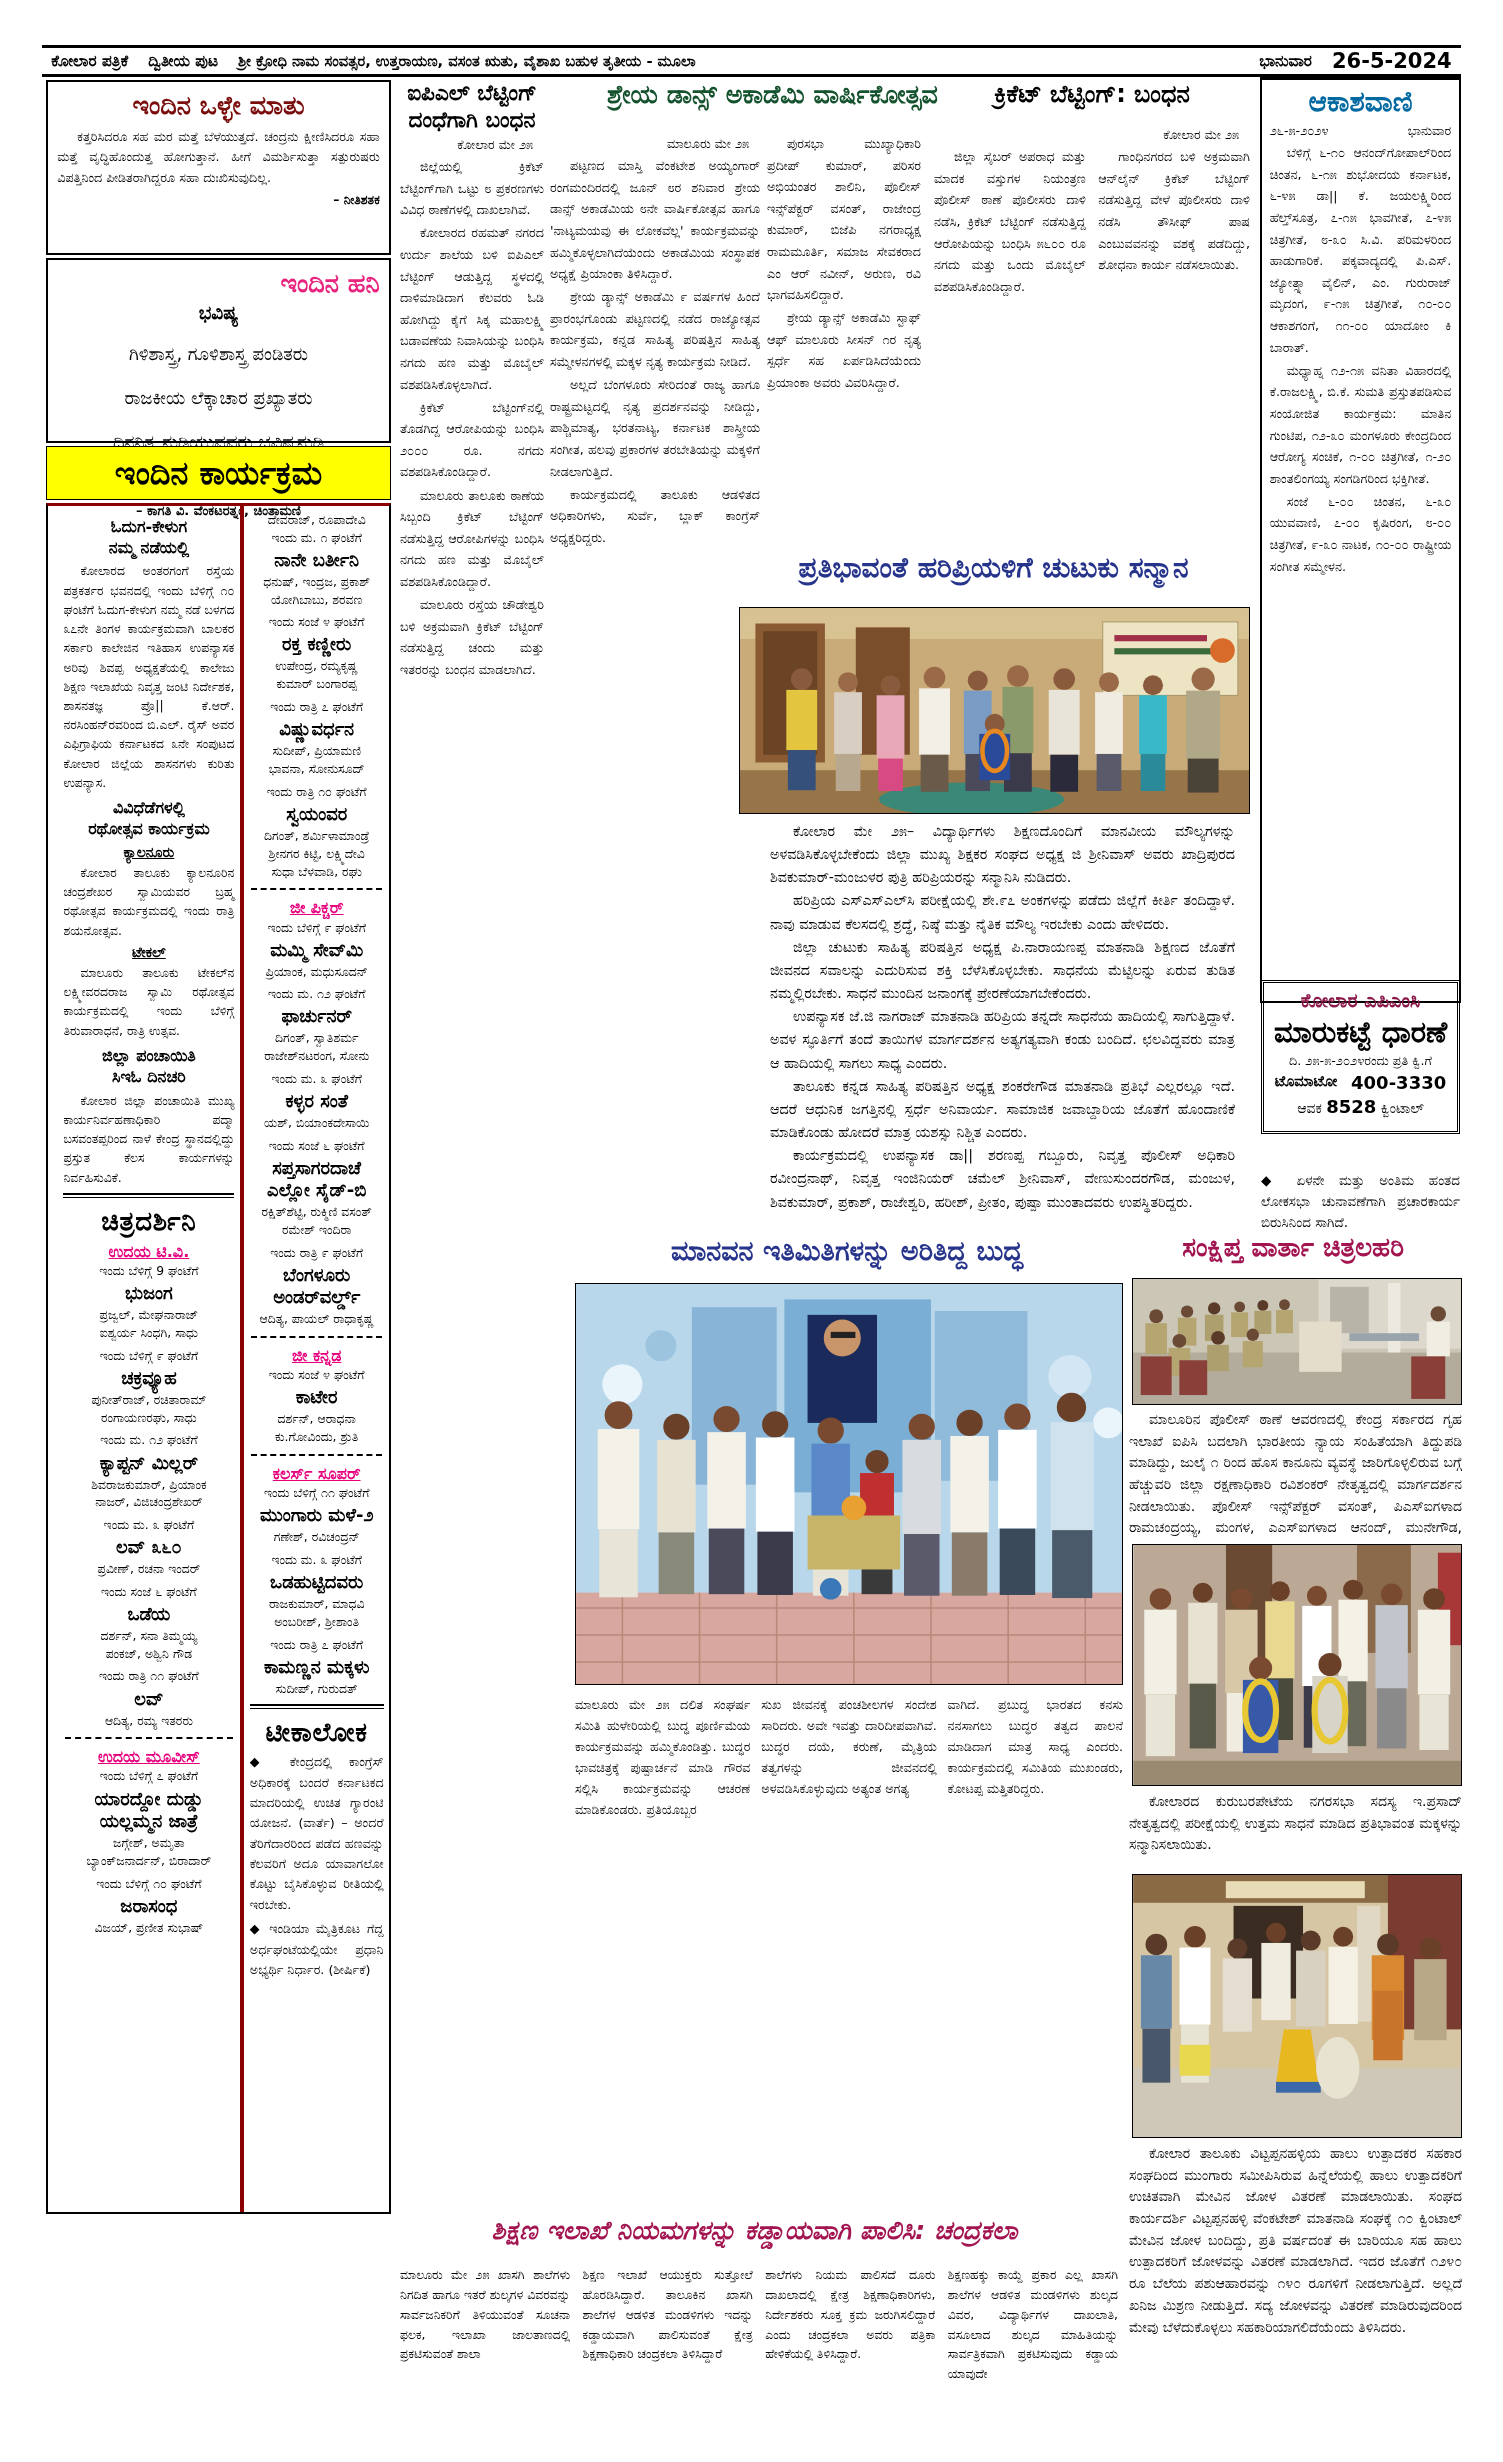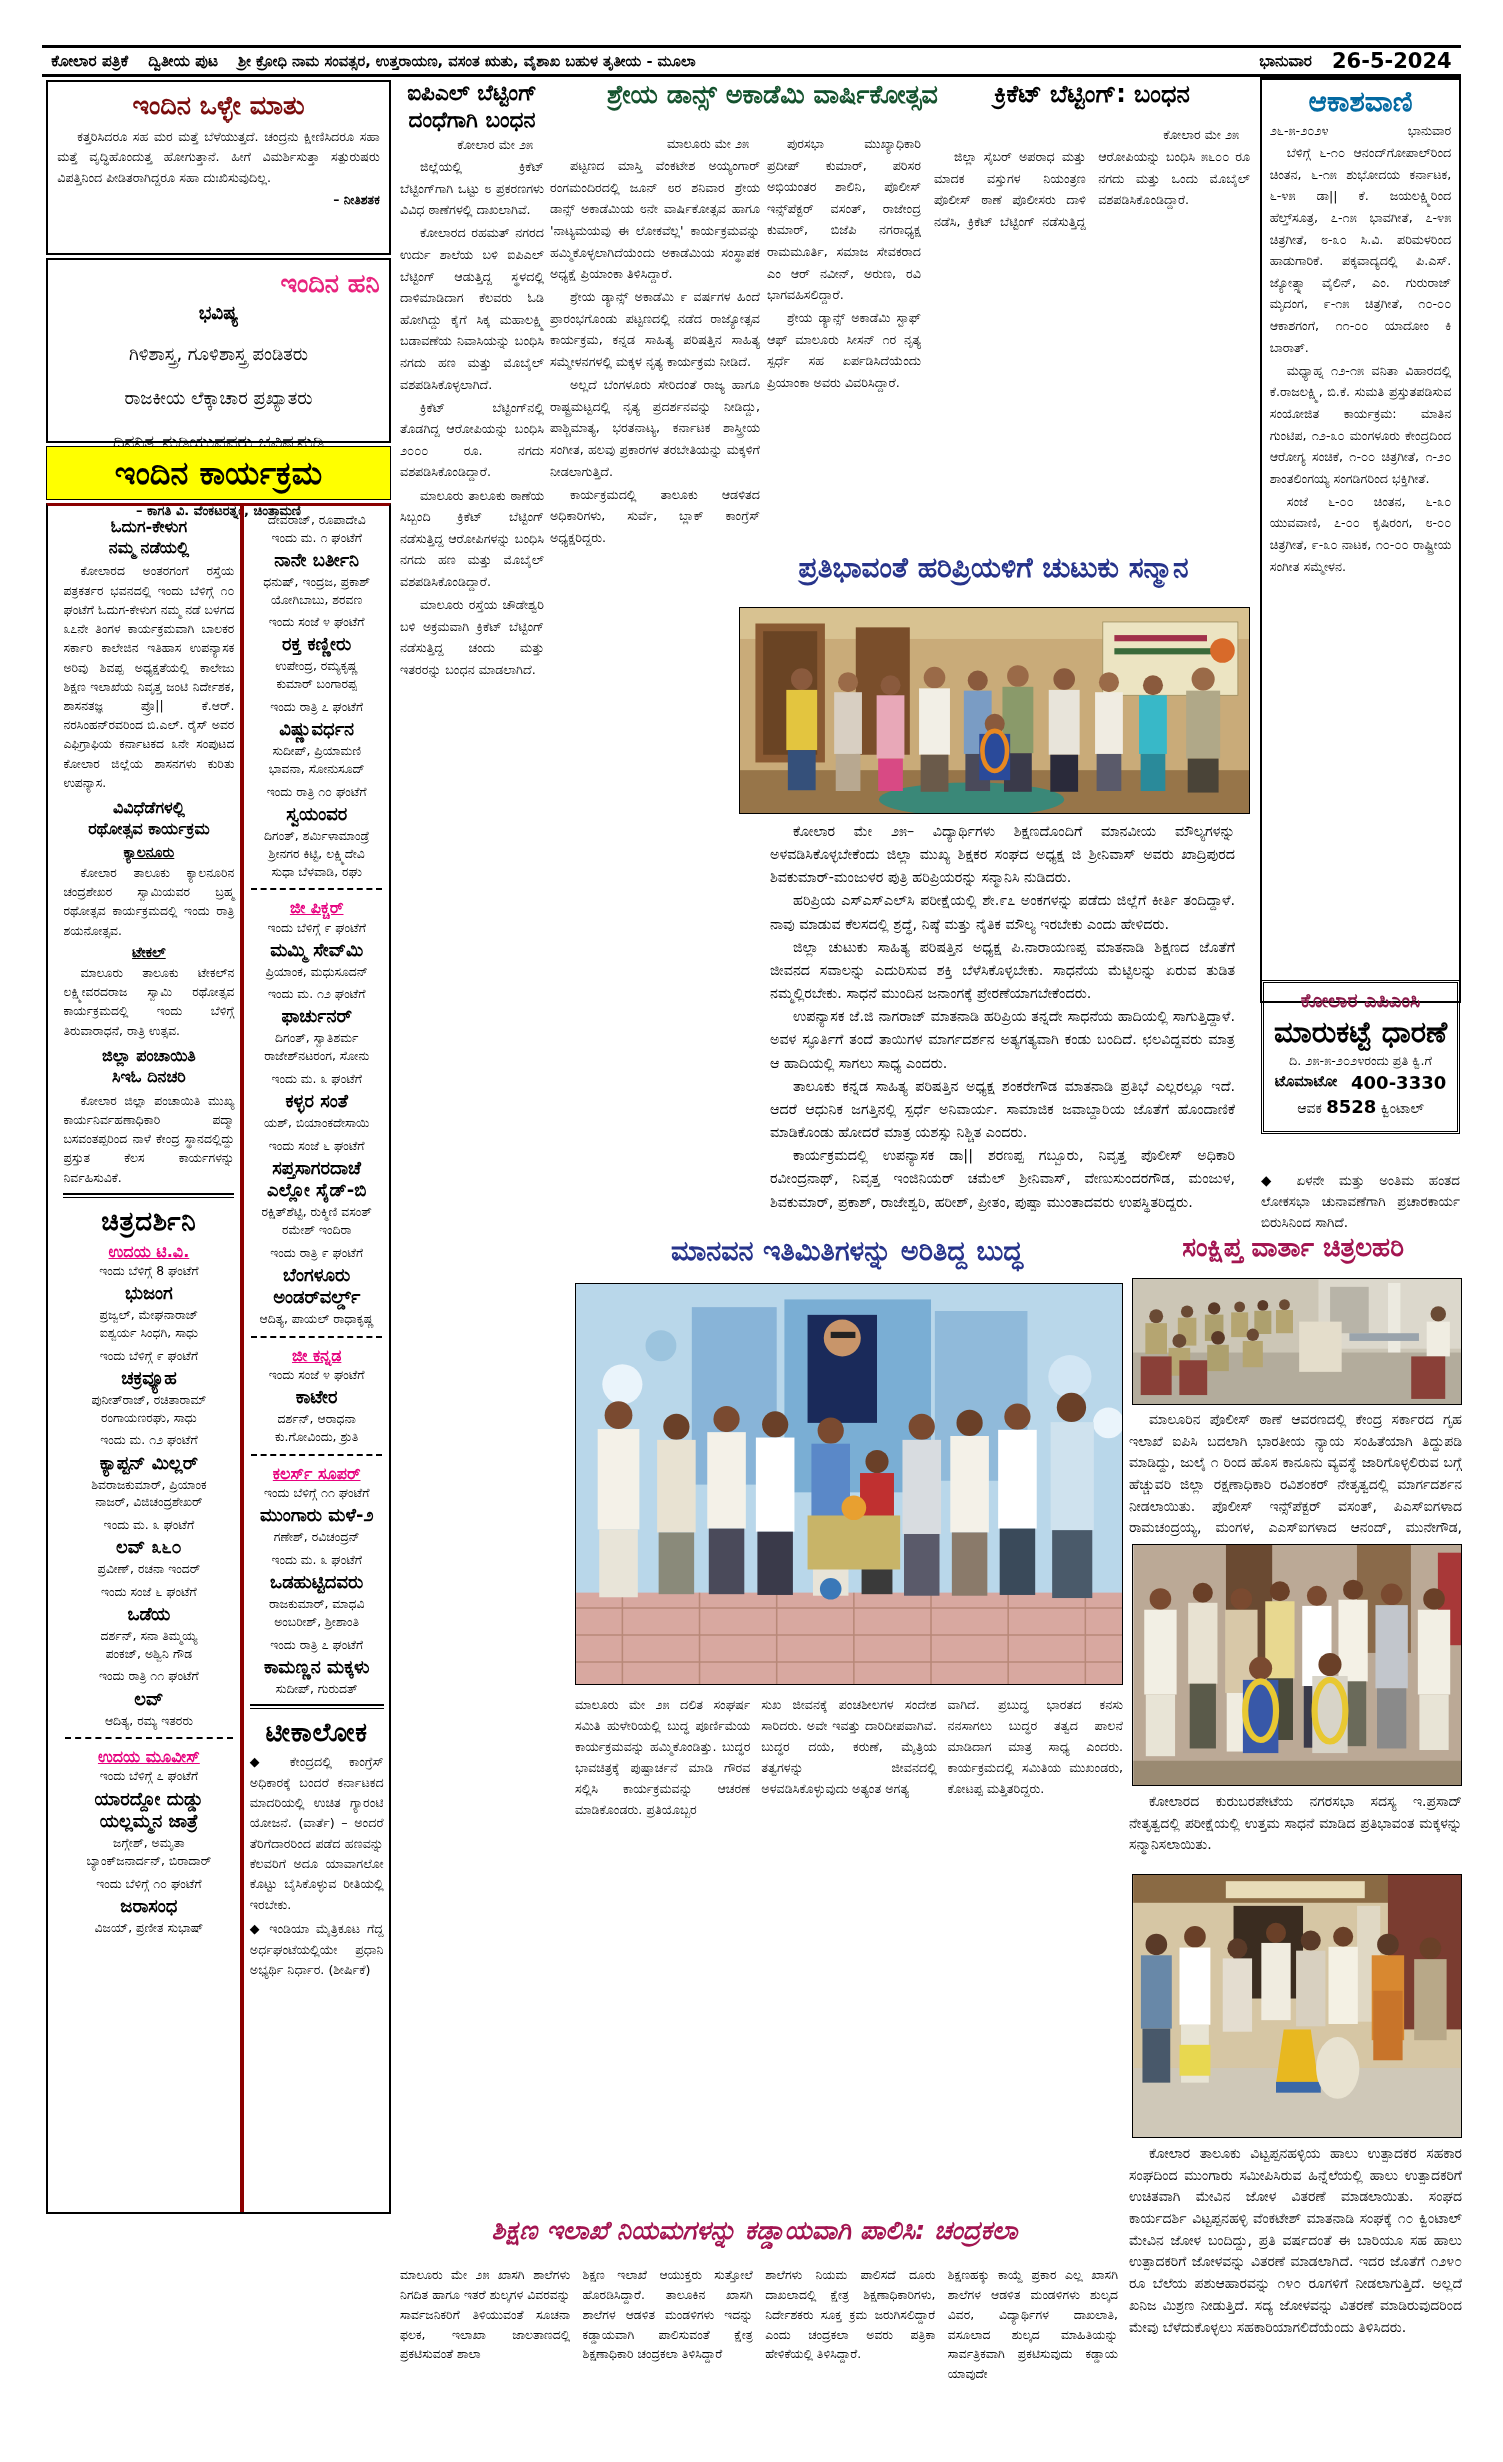--- a/index.html
+++ b/index.html
@@ -136,21 +136,21 @@
         <div class="blk-para">ಮಾಲೂರು ತಾಲೂಕು ಟೇಕಲ್‌ನ ಲಕ್ಷ್ಮೀವರದರಾಜ ಸ್ವಾಮಿ ರಥೋತ್ಸವ ಕಾರ್ಯಕ್ರಮದಲ್ಲಿ ಇಂದು ಬೆಳಿಗ್ಗೆ ತಿರುವಾರಾಧನೆ, ರಾತ್ರಿ ಉತ್ಸವ.</div>
         <div class="blk-head">
           <div>ಜಿಲ್ಲಾ ಪಂಚಾಯಿತಿ</div>
           <div>ಸಿಇಓ ದಿನಚರಿ</div>
         </div>
         <div class="blk-para">ಕೋಲಾರ ಜಿಲ್ಲಾ ಪಂಚಾಯಿತಿ ಮುಖ್ಯ ಕಾರ್ಯನಿರ್ವಹಣಾಧಿಕಾರಿ ಪದ್ಮಾ ಬಸವಂತಪ್ಪರಿಂದ ನಾಳೆ ಕೇಂದ್ರ ಸ್ಥಾನದಲ್ಲಿದ್ದು ಪ್ರಸ್ತುತ ಕೆಲಸ ಕಾರ್ಯಗಳನ್ನು ನಿರ್ವಹಿಸುವಿಕೆ.</div>
         <div class="blk-rule"></div>
         <div class="blk-bigtitle">ಚಿತ್ರದರ್ಶಿನಿ</div>
         <div class="blk-channel">ಉದಯ ಟಿ.ವಿ.</div>
         <div class="blk-show">
-          <div class="blk-time">ಇಂದು ಬೆಳಿಗ್ಗೆ 8 ಘಂಟೆಗೆ</div>
+          <div class="blk-time">ಇಂದು ಬೆಳಿಗ್ಗೆ 9 ಘಂಟೆಗೆ</div>
           <div class="blk-title">ಭುಜಂಗ</div>
           <div class="blk-cast">ಪ್ರಜ್ವಲ್, ಮೇಘನಾರಾಜ್</div>
           <div class="blk-cast">ಐಶ್ವರ್ಯ ಸಿಂಧಗಿ, ಸಾಧು</div>
         </div>
         <div class="blk-show">
           <div class="blk-time">ಇಂದು ಬೆಳಿಗ್ಗೆ ೯ ಘಂಟೆಗೆ</div>
           <div class="blk-title">ಚಕ್ರವ್ಯೂಹ</div>
           <div class="blk-cast">ಪುನೀತ್‌ರಾಜ್, ರಚಿತಾರಾಮ್</div>
           <div class="blk-cast">ರಂಗಾಯಣರಘು, ಸಾಧು</div>
         </div>
@@ -306,20 +306,21 @@
   <div class="abs art" style="left:767px;top:133px;width:154px;height:415px;">
     <p>ಪುರಸಭಾ ಮುಖ್ಯಾಧಿಕಾರಿ ಪ್ರದೀಪ್ ಕುಮಾರ್, ಪರಿಸರ ಅಭಿಯಂತರ ಶಾಲಿನಿ, ಪೊಲೀಸ್ ಇನ್ಸ್‌ಪೆಕ್ಟರ್ ವಸಂತ್, ರಾಜೇಂದ್ರ ಕುಮಾರ್, ಬಿಜೆಪಿ ನಗರಾಧ್ಯಕ್ಷ ರಾಮಮೂರ್ತಿ, ಸಮಾಜ ಸೇವಕರಾದ ಎಂ ಆರ್ ನವೀನ್, ಅರುಣ, ರವಿ ಭಾಗವಹಿಸಲಿದ್ದಾರೆ.</p>
     <p>ಶ್ರೇಯ ಡ್ಯಾನ್ಸ್ ಅಕಾಡೆಮಿ ಸ್ಟಾಫ್ ಆಫ್ ಮಾಲೂರು ಸೀಸನ್ ೧ರ ನೃತ್ಯ ಸ್ಪರ್ಧೆ ಸಹ ಏರ್ಪಡಿಸಿದೆಯೆಂದು ಪ್ರಿಯಾಂಕಾ ಅವರು ವಿವರಿಸಿದ್ದಾರೆ.</p>
   </div>
 
   <div class="abs headline-black" style="left:934px;top:79px;width:316px;height:43px;font-size:24px;">ಕ್ರಿಕೆಟ್ ಬೆಟ್ಟಿಂಗ್: ಬಂಧನ</div>
   <div class="abs" style="left:934px;top:124px;width:316px;height:477px;overflow:hidden;">
     <div class="dateline">ಕೋಲಾರ ಮೇ ೨೫</div>
     <div class="art art2">
       <p>ಜಿಲ್ಲಾ ಸೈಬರ್ ಅಪರಾಧ ಮತ್ತು ಮಾದಕ ವಸ್ತುಗಳ ನಿಯಂತ್ರಣ ಪೊಲೀಸ್ ಠಾಣೆ ಪೊಲೀಸರು ದಾಳಿ ನಡೆಸಿ, ಕ್ರಿಕೆಟ್ ಬೆಟ್ಟಿಂಗ್ ನಡೆಸುತ್ತಿದ್ದ ಆರೋಪಿಯನ್ನು ಬಂಧಿಸಿ ೫೬೦೦ ರೂ ನಗದು ಮತ್ತು ಒಂದು ಮೊಬೈಲ್ ವಶಪಡಿಸಿಕೊಂಡಿದ್ದಾರೆ.</p>
+      <p>ಗಾಂಧಿನಗರದ ಬಳಿ ಅಕ್ರಮವಾಗಿ ಆನ್‌ಲೈನ್ ಕ್ರಿಕೆಟ್ ಬೆಟ್ಟಿಂಗ್ ನಡೆಸುತ್ತಿದ್ದ ವೇಳೆ ಪೊಲೀಸರು ದಾಳಿ ನಡೆಸಿ ತೌಸೀಫ್ ಪಾಷ ಎಂಬುವವನನ್ನು ವಶಕ್ಕೆ ಪಡೆದಿದ್ದು, ಶೋಧನಾ ಕಾರ್ಯ ನಡೆಸಲಾಯಿತು.</p>
     </div>
   </div>
 
   <div class="abs headline-navy" style="left:737px;top:551px;width:513px;height:48px;">ಪ್ರತಿಭಾವಂತೆ ಹರಿಪ್ರಿಯಳಿಗೆ ಚುಟುಕು ಸನ್ಮಾನ</div>
   <div class="abs photo" style="left:739px;top:607px;width:511px;height:207px;">
     <svg width="511" height="207" viewBox="0 0 662 268">
       <rect width="662" height="268" fill="#c9ab79"></rect>
       <rect x="0" y="0" width="662" height="40" fill="#d8c291"></rect>
       <rect x="20" y="20" width="90" height="180" fill="#8a5a33"></rect>
       <rect x="30" y="30" width="70" height="160" fill="#6a4424"></rect>

